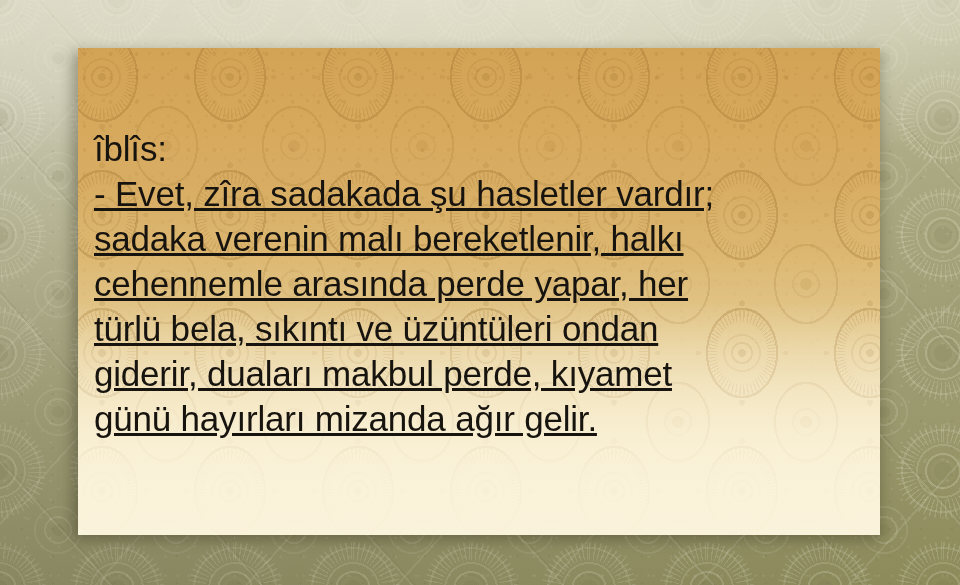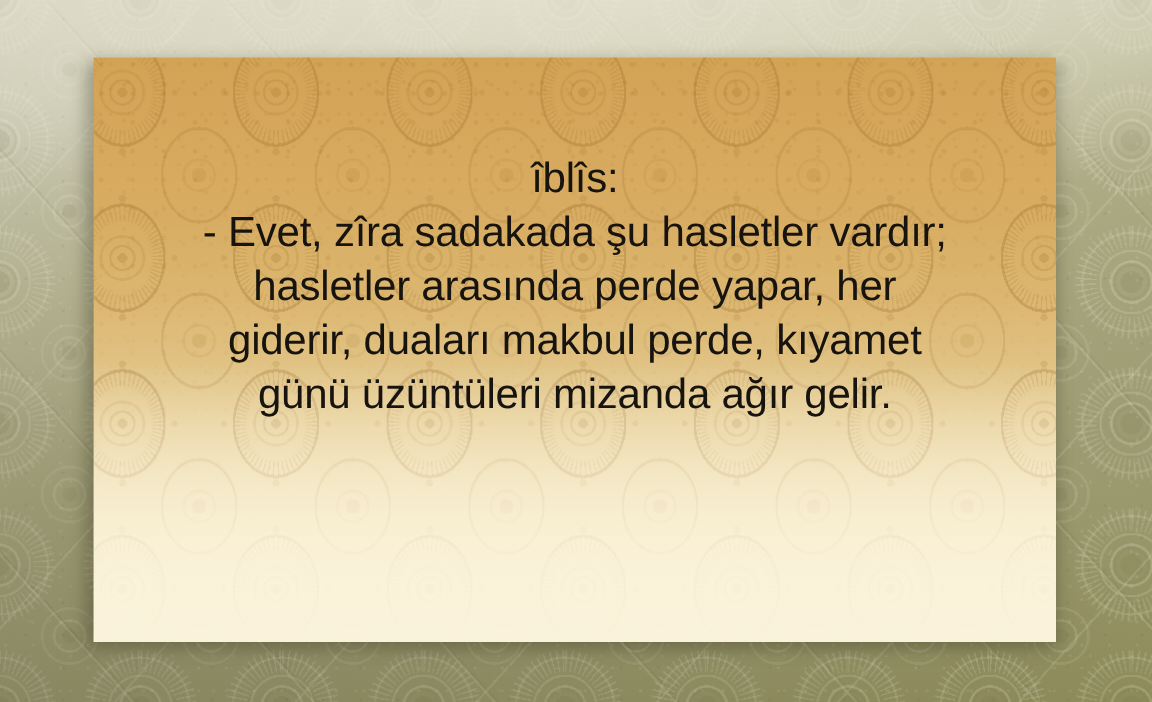--- a/index.html
+++ b/index.html
@@ -195,29 +195,28 @@
 
   
   .quote {
     position: absolute;
     left: 78px;
     top: 48px;
     width: 802px;
     height: 487px;
     box-sizing: border-box;
     padding: 78px 16px 0 16px;
-    text-align: center;
     color: #17140f;
     font-size: 35px;
     line-height: 45px;
     letter-spacing: -0.2px;
     font-weight: 400;
   }
   .quote .speaker { display: block; }
-  .quote .line { display: block; white-space: nowrap; }
+  .quote .line { display: block; white-space: nowrap; text-decoration: underline; }
 </style>
 </head>
 <body>
 
 <div id="stage">
 
   <div class="bg-base"></div>
   <div class="bg-medallions"></div>
   <div class="bg-medallions2"></div>
   <div class="bg-hatch"></div>
@@ -231,18 +230,20 @@
     <div class="card-pattern"></div>
     <div class="card-pattern2"></div>
     <div class="card-hatch"></div>
     <div class="card-filigree"></div>
     <div class="card-fade"></div>
   </div>
 
   <div class="quote">
     <span class="speaker">îblîs:</span>
     <span class="line">- Evet, zîra sadakada şu hasletler vardır;</span>
-    <span class="line">hasletler arasında perde yapar, her</span>
+    <span class="line">sadaka verenin malı bereketlenir, halkı</span>
+    <span class="line">cehennemle arasında perde yapar, her</span>
+    <span class="line">türlü bela, sıkıntı ve üzüntüleri ondan</span>
     <span class="line">giderir, duaları makbul perde, kıyamet</span>
-    <span class="line">günü üzüntüleri mizanda ağır gelir.</span>
+    <span class="line">günü hayırları mizanda ağır gelir.</span>
   </div>
 
 </div>
 
 </body></html>

